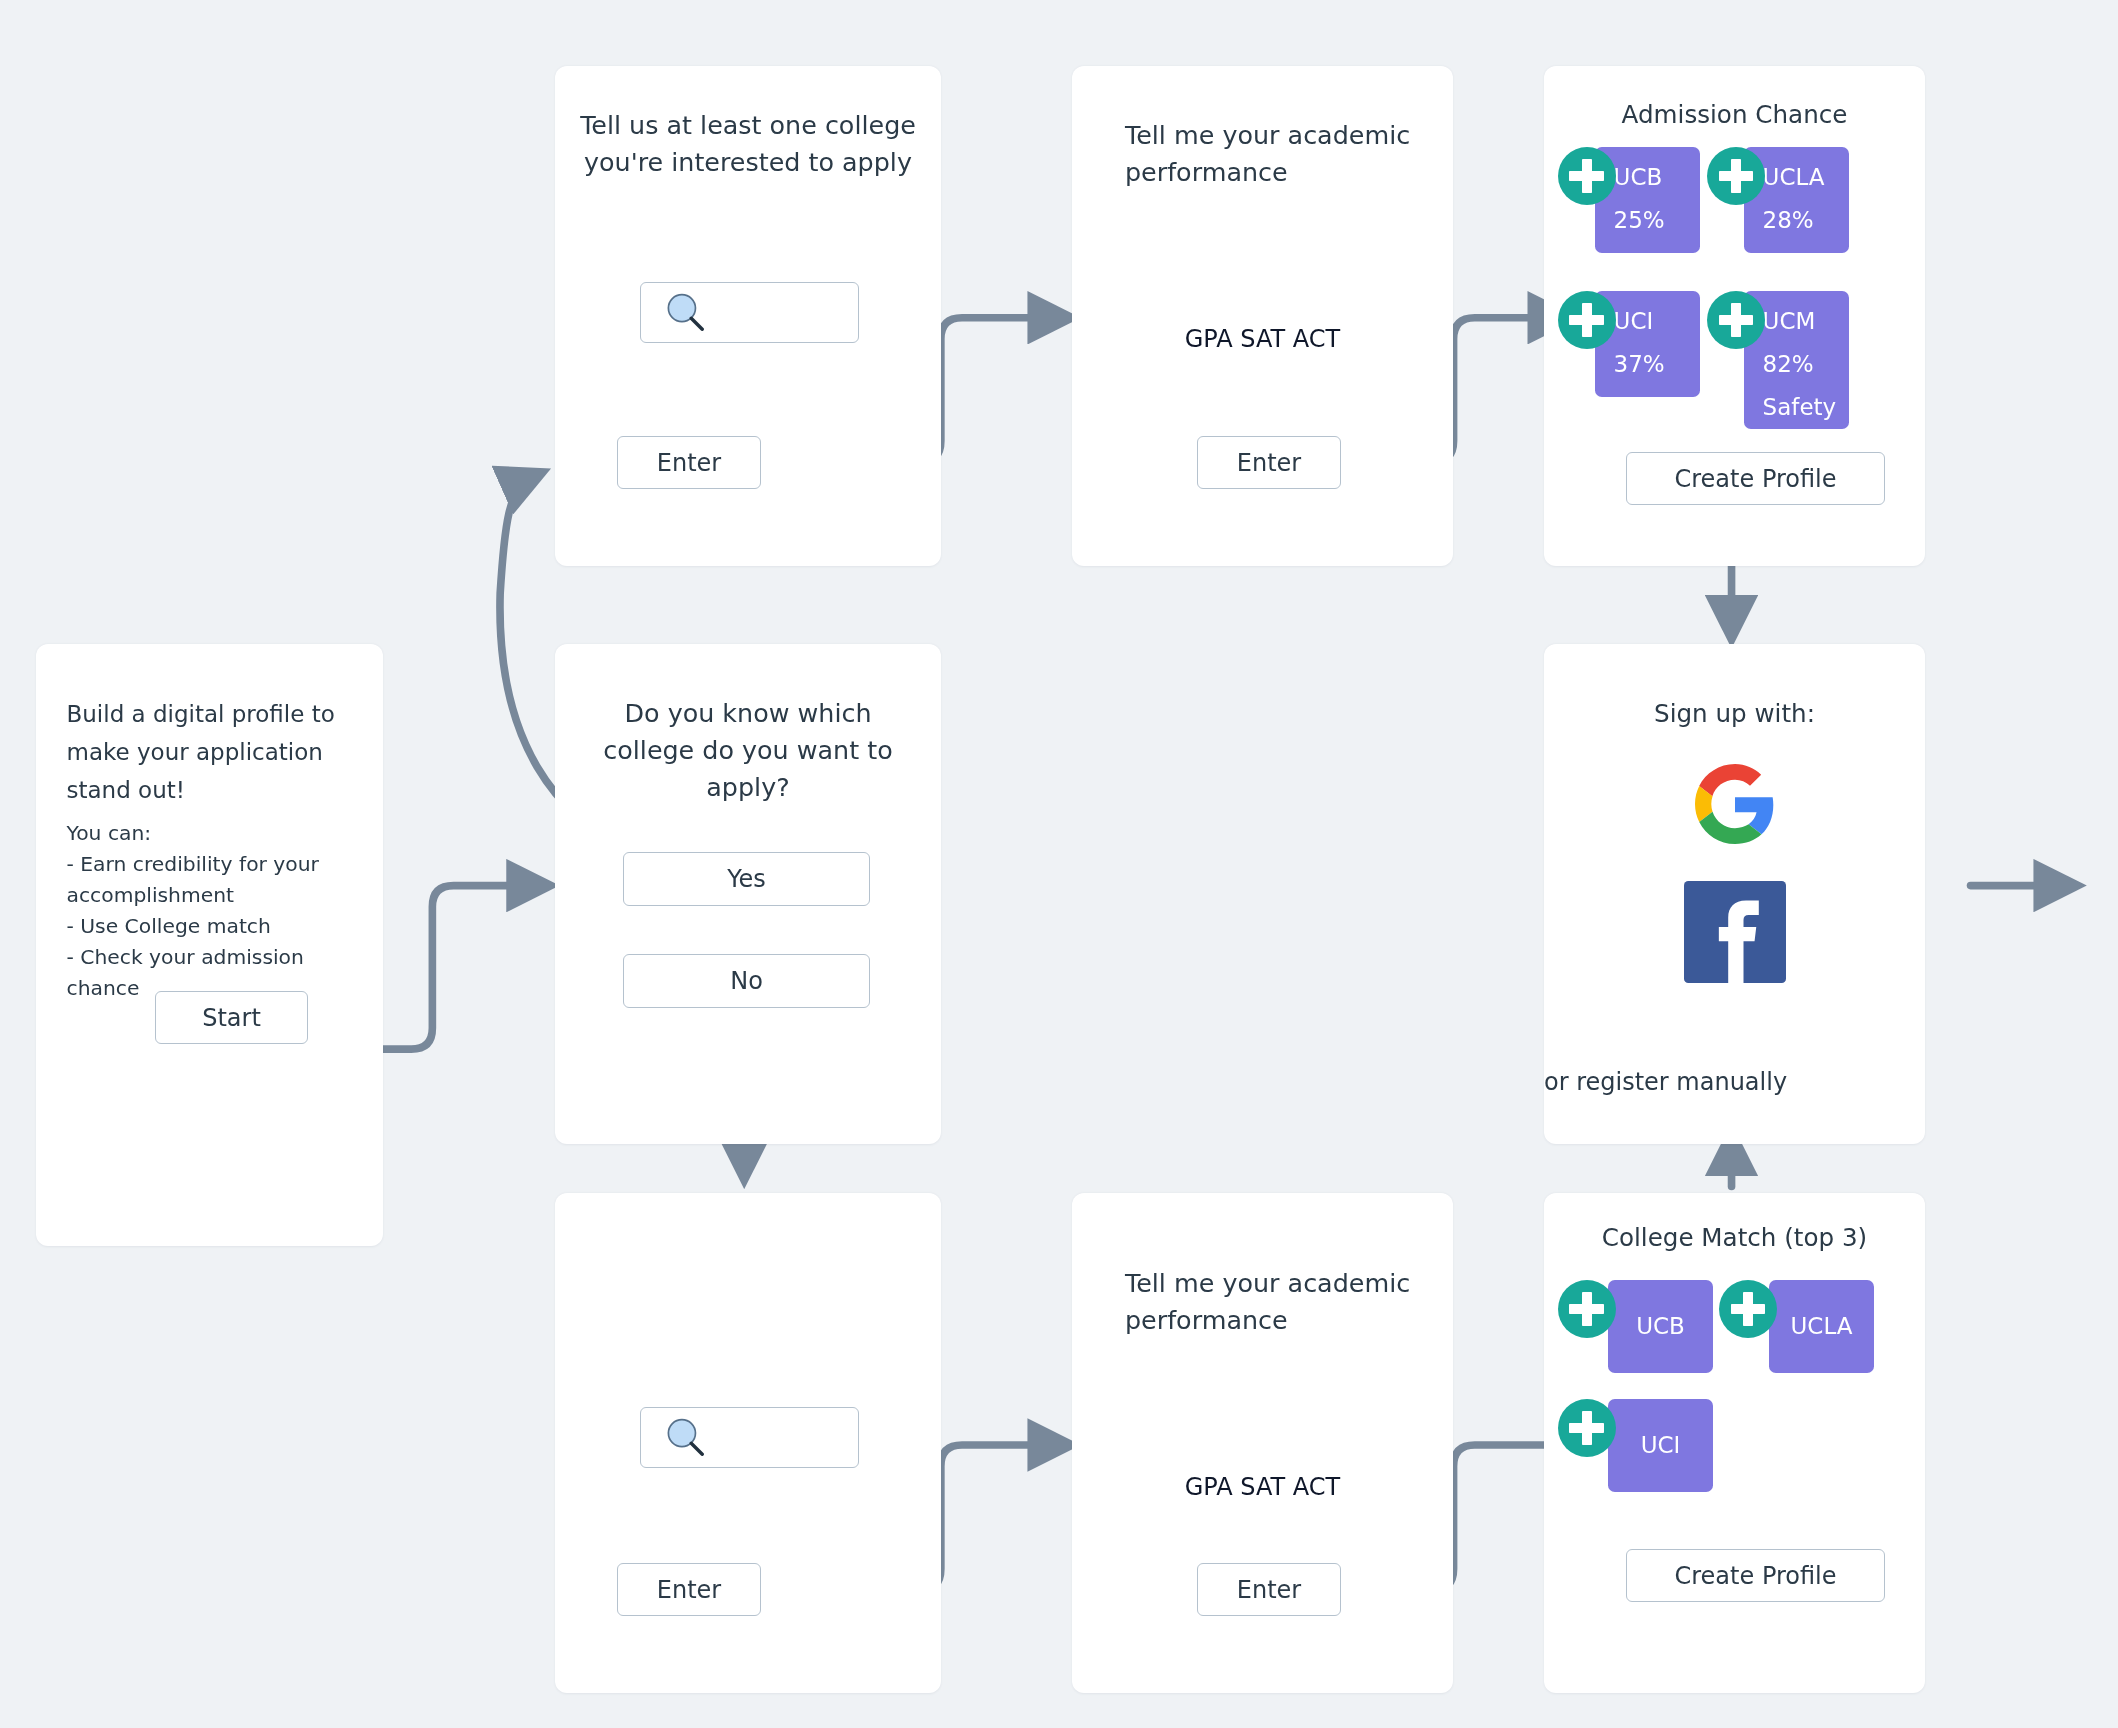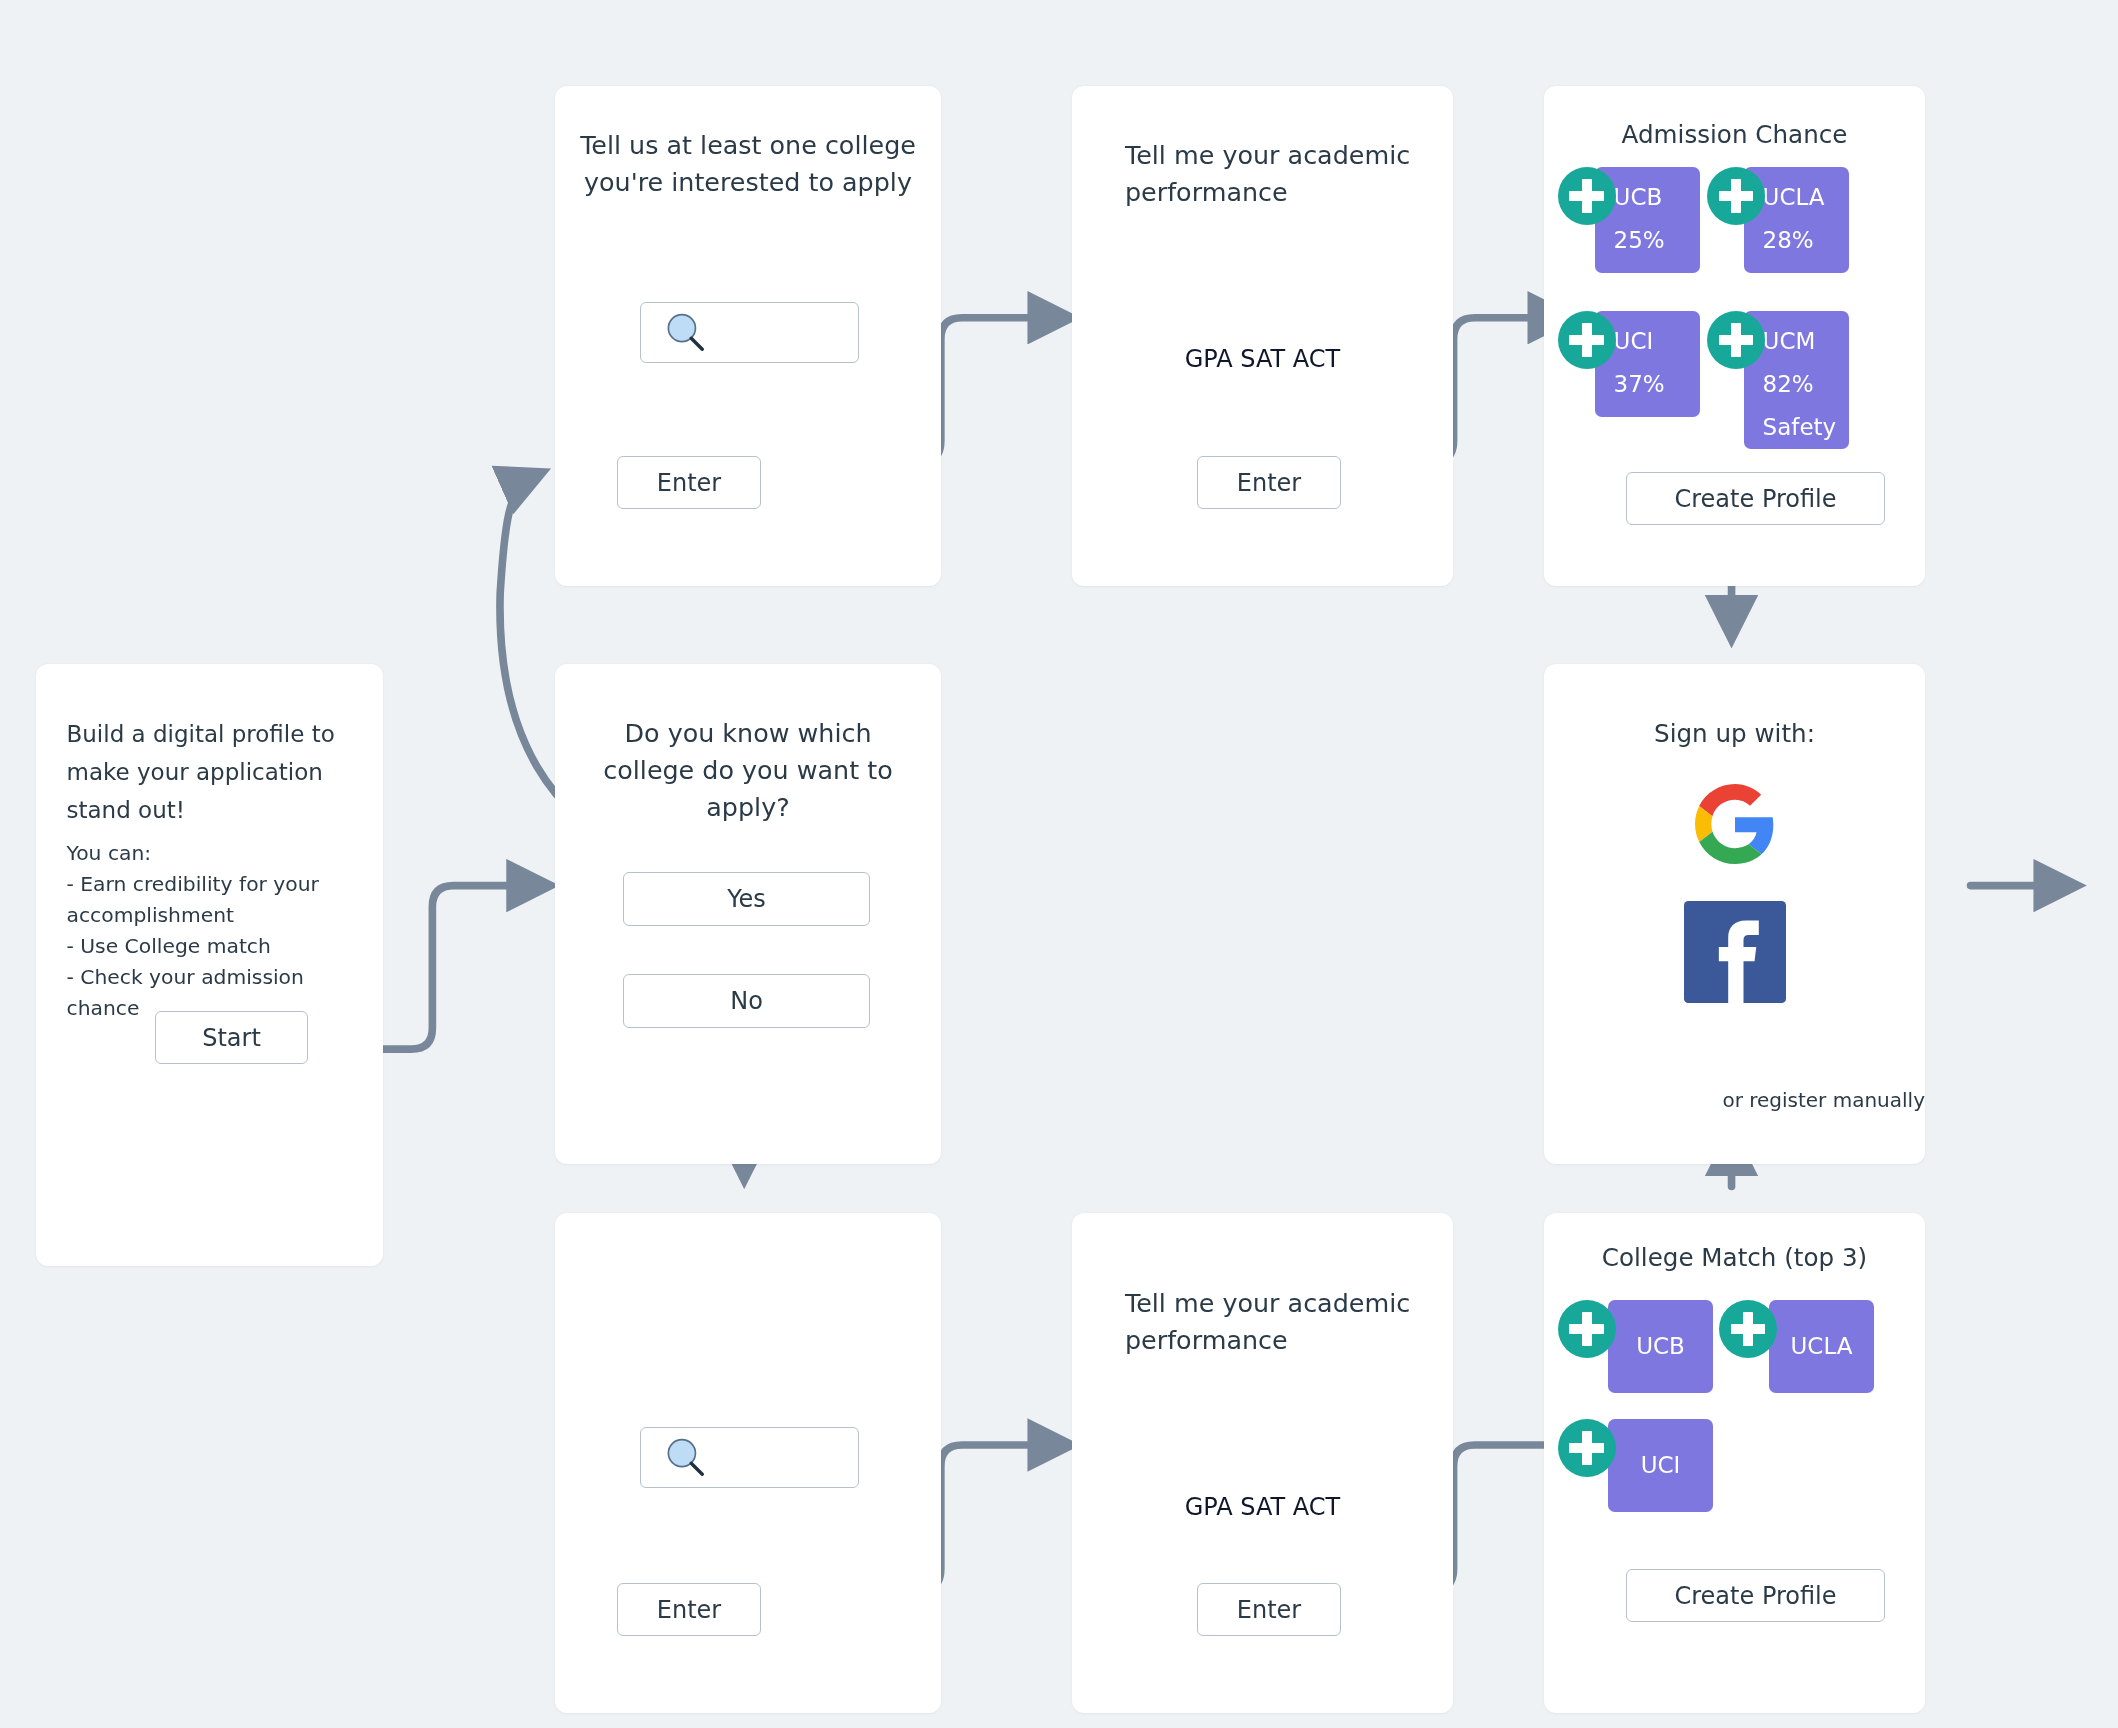--- a/index.html
+++ b/index.html
@@ -12,21 +12,20 @@
     color:#2b3a47;
   }
   .canvas{position:absolute;inset:0;}
   svg.links{position:absolute;left:0;top:0;width:2119px;height:1728px;pointer-events:none;z-index:5;}
   .card{
     position:absolute;
     background:#ffffff;
     border-radius:12px;
     box-shadow:0 0.8px 2.5px rgba(40,60,80,0.07);
     z-index:10;
-    margin-top:20px;
   }
   .card-title{
     font-size:25.4px;
     line-height:37px;
     color:#2b3a47;
     text-align:center;
     font-weight:400;
   }
   .card-title.left{text-align:left;}
   .body-text{
@@ -95,21 +94,21 @@
   .plus:before{
     content:"";position:absolute;background:#fff;border-radius:0.8px;
     width:60%;height:17%;
   }
   .plus:after{
     content:"";position:absolute;background:#fff;border-radius:0.8px;
     height:60%;width:17%;
   }
   .socials{position:absolute;width:100%;display:flex;flex-direction:column;align-items:center;}
   .or-text{
-    position:absolute;width:100%;text-align:right;font-size:20px;color:#2b3a47;
+    position:absolute;width:100%;text-align:left;font-size:24px;color:#2b3a47;
   }
 </style>
 </head>
 <body>
 
 <div class="canvas">
 
   <svg class="links" viewBox="0 0 2500 2039">
     <defs>
       <marker id="ah" markerWidth="7" markerHeight="7" refX="4.2" refY="3.5" orient="auto">

